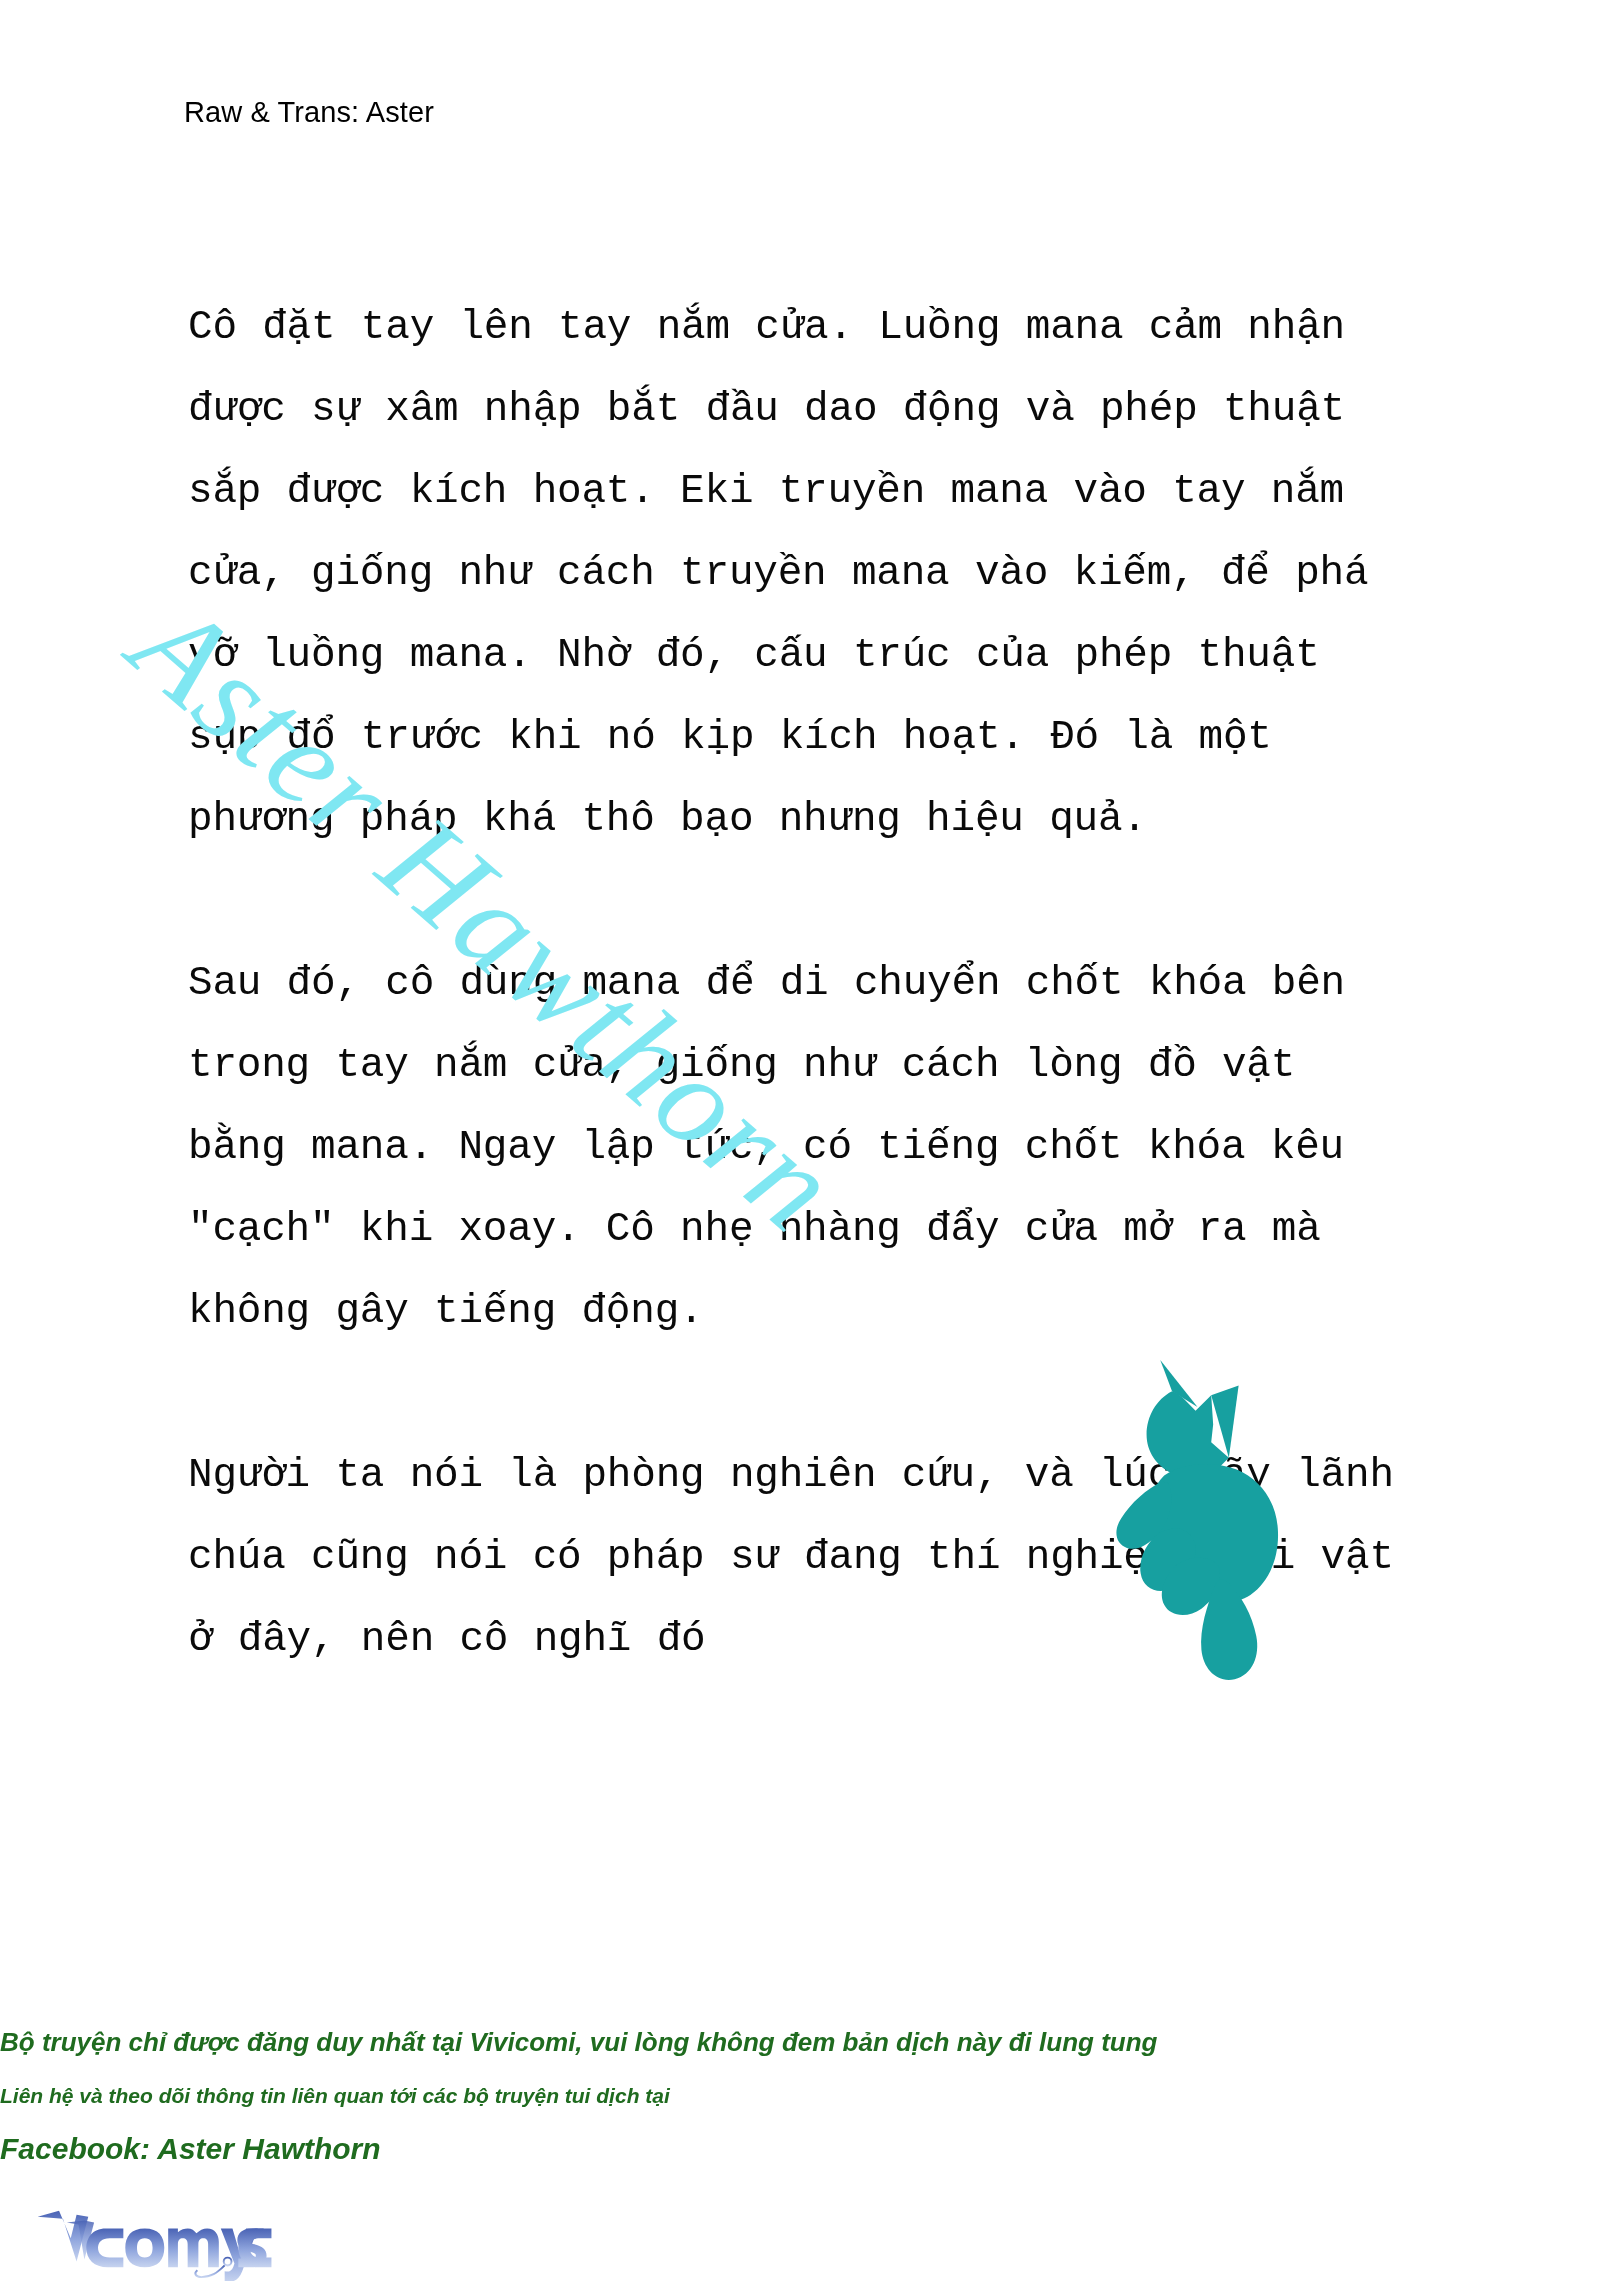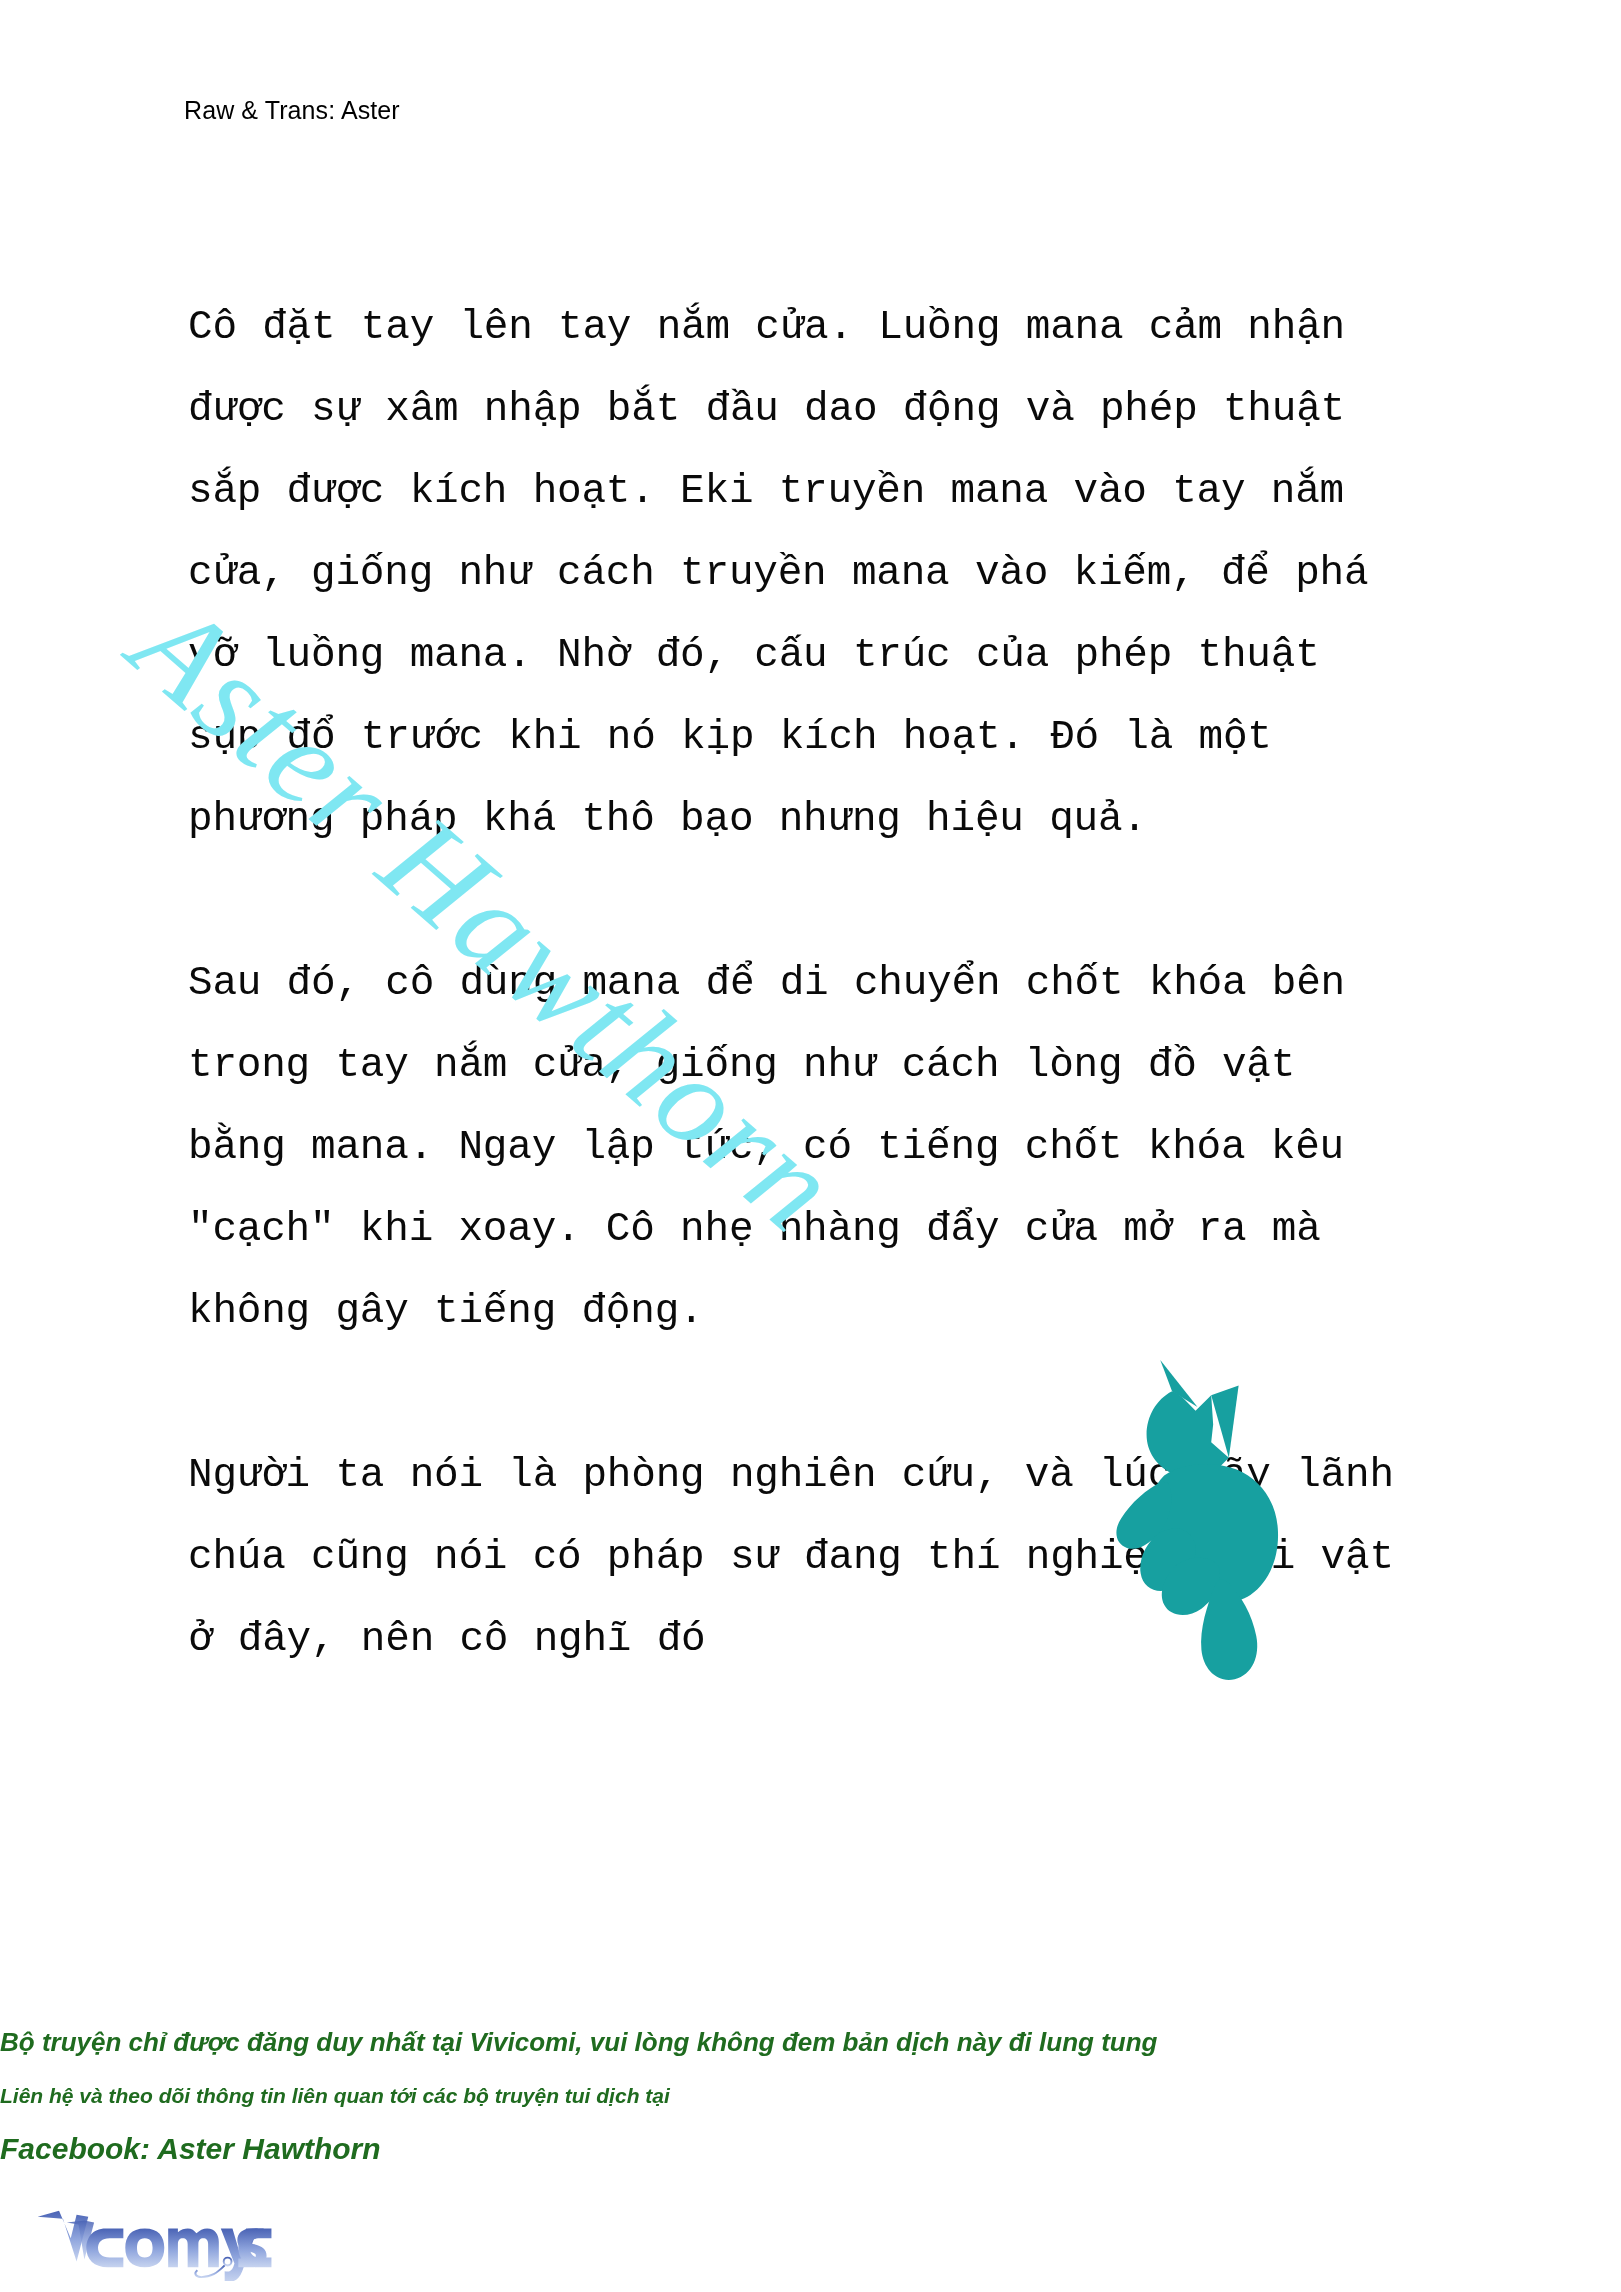--- a/index.html
+++ b/index.html
@@ -20,21 +20,21 @@
     inset: 0;
     background: #ffffff;
   }
 
   
   .running-header {
     position: absolute;
     left: 184px;
     top: 96px;
     font-family: "Liberation Sans", "DejaVu Sans", sans-serif;
-    font-size: 25px;
+    font-size: 29px;
     color: #000000;
     letter-spacing: 0.1px;
     white-space: nowrap;
   }
 
   
   .body-column {
     position: absolute;
     left: 188px;
     top: 286px;

